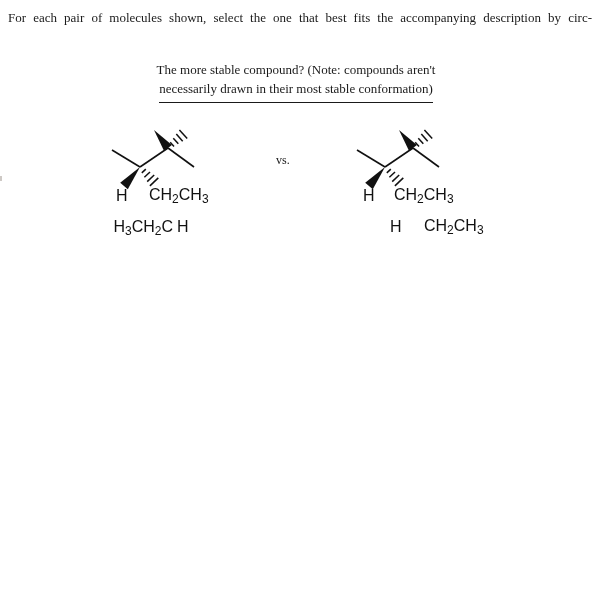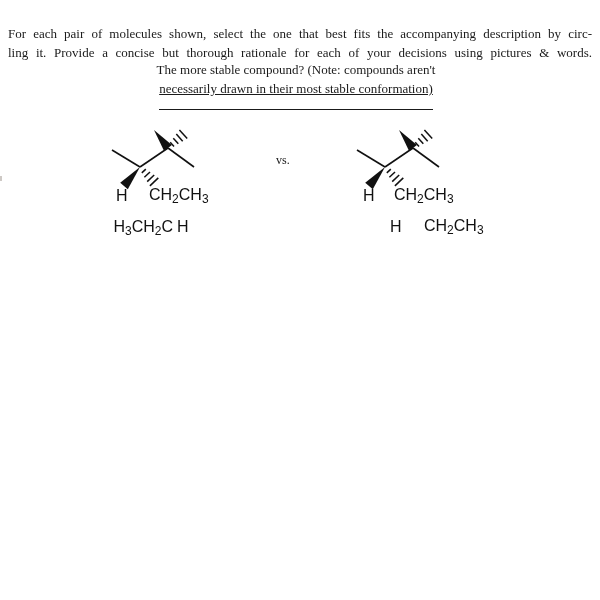--- a/index.html
+++ b/index.html
@@ -5,38 +5,37 @@
   html,body{margin:0;padding:0;}
   body{
     width:600px;height:600px;
     background:#ffffff;
     position:relative;
     overflow:hidden;
     font-family:"Liberation Serif","DejaVu Serif",serif;
     color:#1a1a1a;
   }
   .instructions{
-    position:absolute;left:8px;top:25px;width:584px;
+    position:absolute;left:8px;top:9px;width:584px;
     font-size:13px;line-height:18.5px;
   }
   .instructions .jline{
     text-align:justify;
     text-align-last:justify;
     white-space:normal;
   }
   .question-title{
     position:absolute;left:0;top:60px;width:578px;
     text-align:center;
     font-size:13px;line-height:19px;margin-left:7px;
   }
   .question-title .uline{
     display:inline-block;
     border-bottom:1.5px solid #1a1a1a;
-    padding-bottom:11px;
-    text-decoration:underline;
+    padding-bottom:4px;
   }
   .molecule{
     position:absolute;top:105px;width:160px;height:105px;
   }
   .molecule.left{left:90px;}
   .molecule.right{left:335px;}
   .molecule svg{
     position:absolute;left:0;top:0;width:160px;height:105px;
     overflow:visible;
   }
@@ -59,21 +58,20 @@
   .stray-mark{
     position:absolute;left:0;top:176px;width:2px;height:5px;
     background:#b9b2ac;opacity:.7;
   }
 </style>
 </head>
 <body>
 
 <div class="instructions">
   <div class="jline">For each pair of molecules shown, select the one that best fits the accompanying description by circ-</div>
-  <div class="jline">ling it. Provide a concise but thorough rationale for each of your decisions using pictures &amp; words.</div>
 </div>
 
 <div class="question-title">
   <div>The more stable compound? (Note: compounds aren't</div>
   <div><span class="uline">necessarily drawn in their most stable conformation)</span></div>
 </div>
 
 <div class="molecule left">
   <svg viewBox="90 105 160 105" xmlns="http://www.w3.org/2000/svg">
     <g id="skeleton" stroke="#111" stroke-width="1.6" fill="#111">

